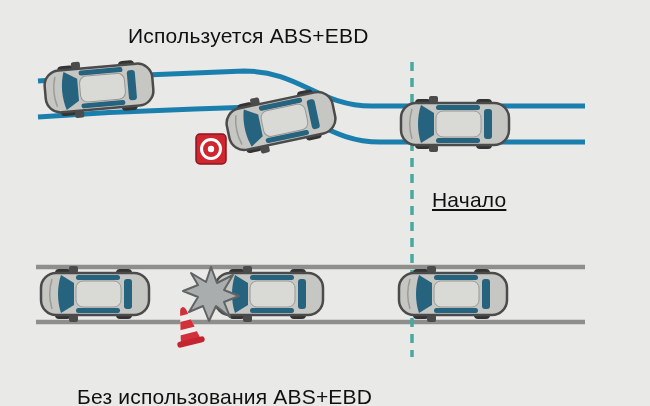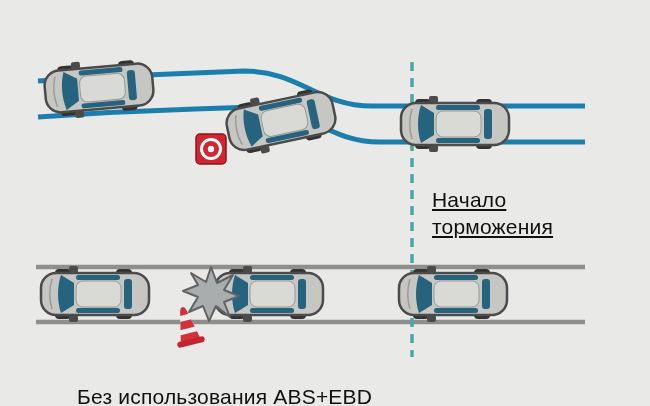--- a/index.html
+++ b/index.html
@@ -79,21 +79,21 @@
         <rect y="0" width="22" height="8" fill="#d2303a"></rect>
         <rect y="14" width="22" height="8" fill="#d2303a"></rect>
         <rect y="27" width="22" height="11" fill="#d2303a"></rect>
       </g>
       <rect x="-3" y="33" width="28" height="6" rx="3" fill="#c3242f"></rect>
     </g>
 
     <polygon transform="translate(211,294)" points="0,-27 6,-11 22,-19 13,-4 28,2 13,8 19,23 5,12 -2,27 -8,12 -22,18 -13,3 -28,-3 -13,-9 -20,-21 -5,-12" fill="#a9adad" stroke="#606464" stroke-width="2" stroke-linejoin="round"></polygon>
   </svg>
 
+  <div class="label label-top">Используется ABS+EBD</div>
 
   <div class="label label-braking">
     <div>Начало</div>
-    <div>торможения</div>
   </div>
 
   <div class="label label-bottom">Без использования ABS+EBD</div>
 
 </div>
 
 </body></html>

